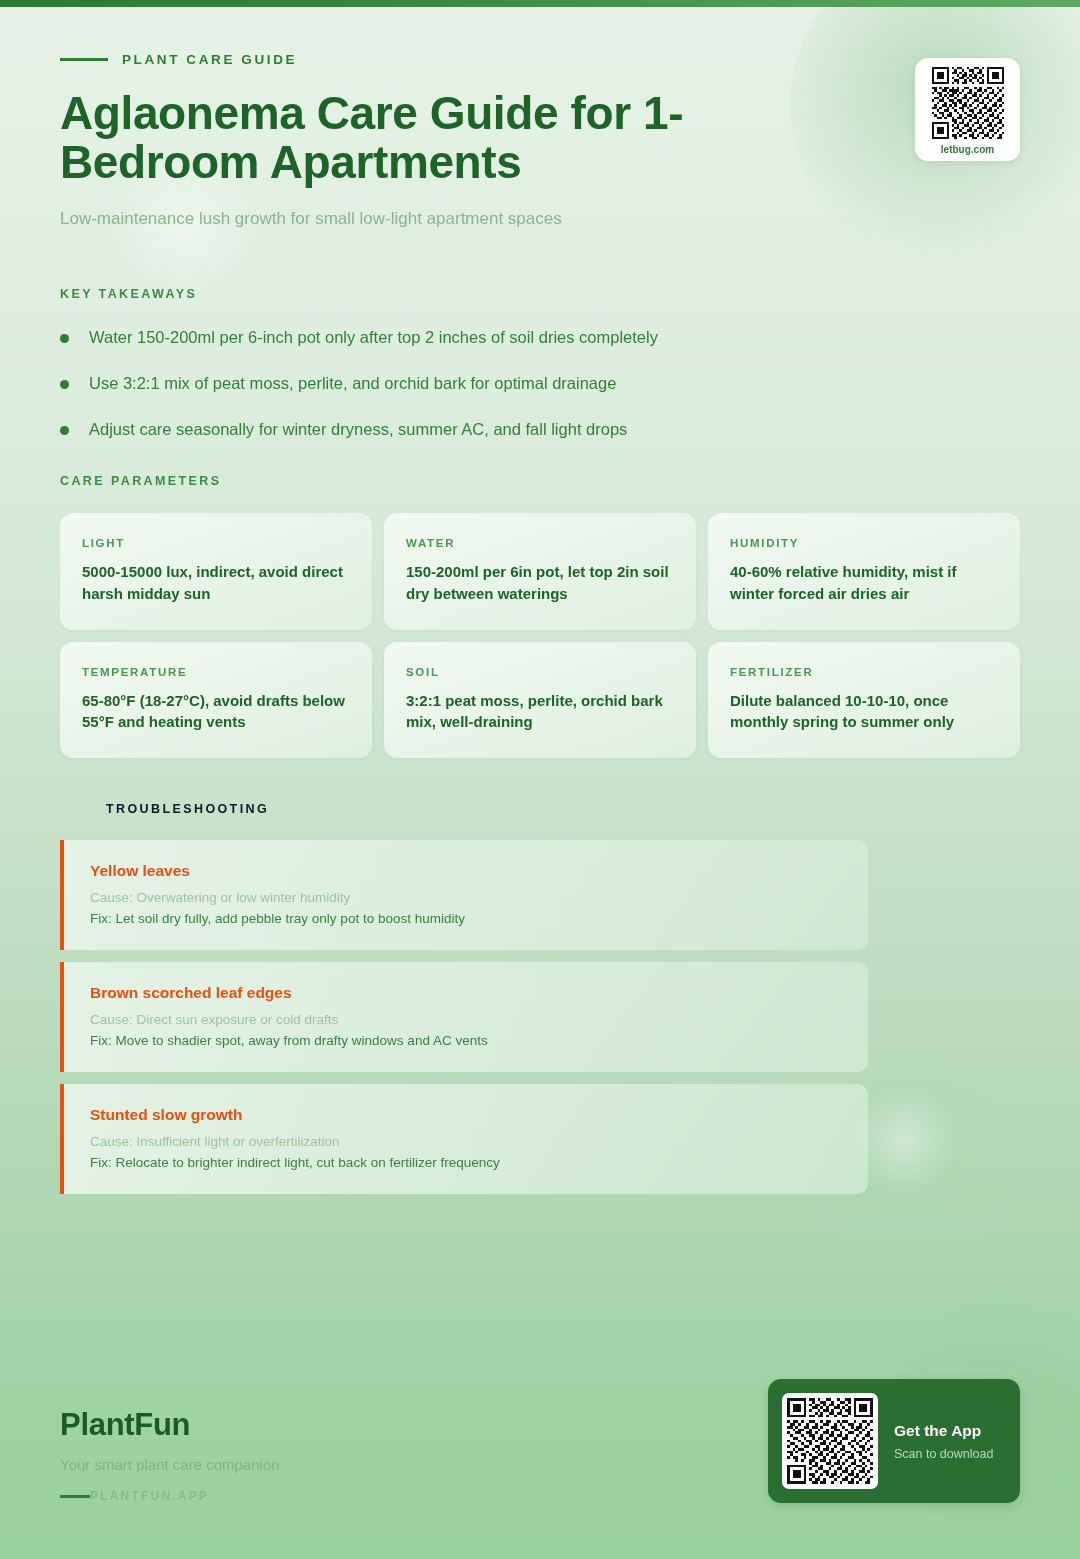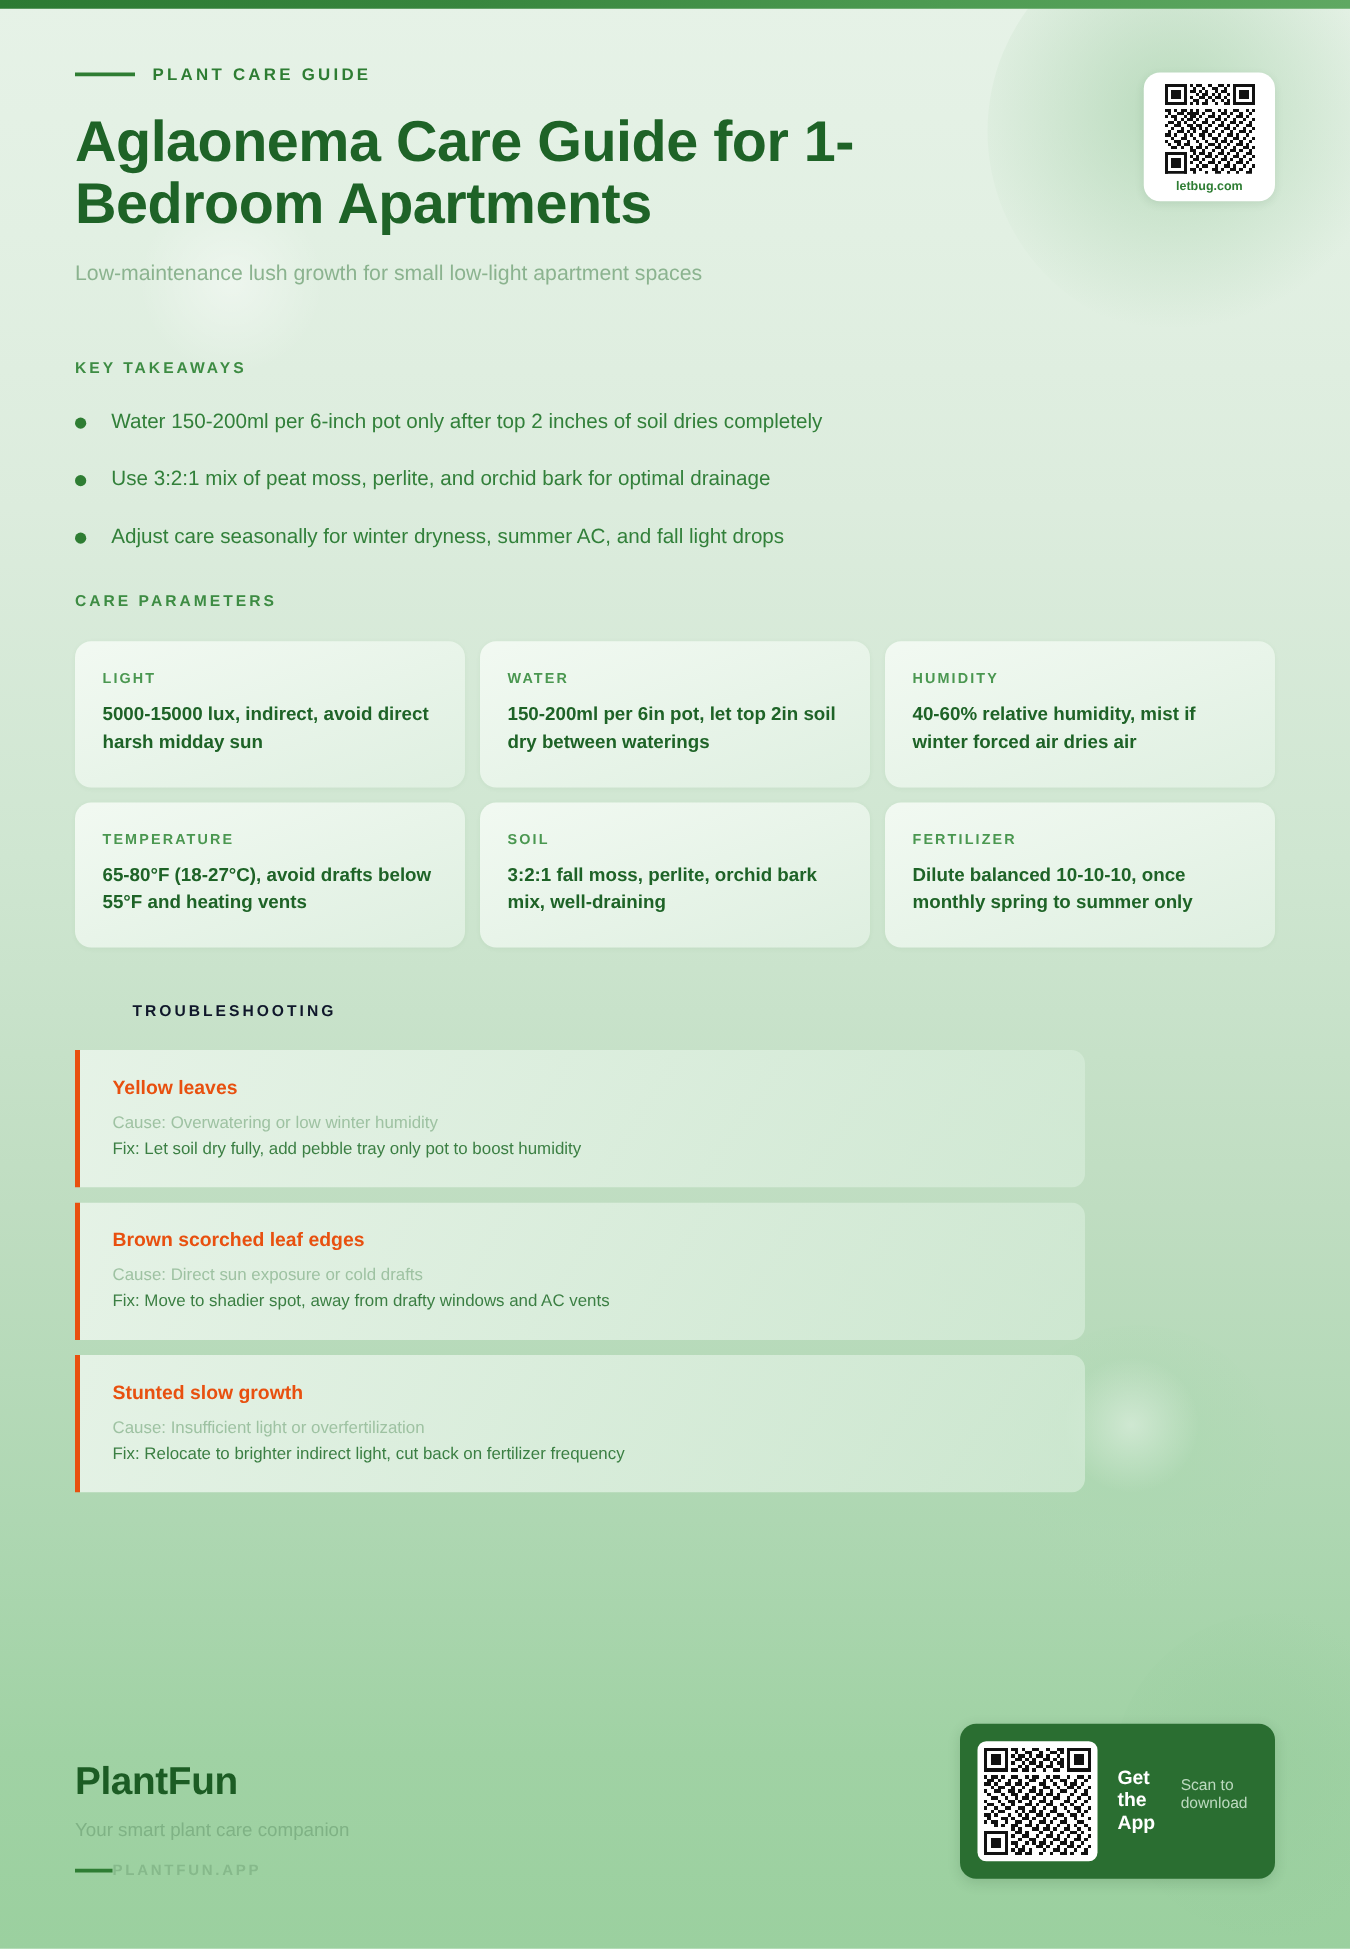--- a/index.html
+++ b/index.html
@@ -144,21 +144,21 @@
   .app-badge {
     width:252px; height:124px; background:#2a6e31; border-radius:13px;
     display:flex; align-items:center; gap:16px; padding:14px 18px 14px 14px;
     box-shadow:0 3px 10px rgba(25,70,30,0.16);
   }
   .app-badge .qr-box {
     width:96px; height:96px; background:#fff; border-radius:7px; padding:5px;
     flex:0 0 auto;
   }
   .app-badge .qr-box .qr-img { width:100%; height:100%; display:block; }
-  .app-txt { display:flex; }
+  .app-txt { display:flex; flex-direction:column; }
   .app-title { font-size:15.5px; font-weight:bold; color:#ffffff; }
   .app-sub { margin-top:7px; font-size:12.5px; color:#bcd9bf; }
 </style>
 </head>
 <body>
 
 <div class="topbar"></div>
 
 <div class="blob blob-a"></div>
 <div class="blob blob-b"></div>
@@ -454,21 +454,21 @@
       <div class="param-card">
         <div class="param-name">HUMIDITY</div>
         <div class="param-value">40-60% relative humidity, mist if winter forced air dries air</div>
       </div>
       <div class="param-card">
         <div class="param-name">TEMPERATURE</div>
         <div class="param-value">65-80°F (18-27°C), avoid drafts below 55°F and heating vents</div>
       </div>
       <div class="param-card">
         <div class="param-name">SOIL</div>
-        <div class="param-value">3:2:1 fall moss, perlite, orchid bark mix, well-draining</div>
+        <div class="param-value">3:2:1 peat moss, perlite, orchid bark mix, well-draining</div>
       </div>
       <div class="param-card">
         <div class="param-name">FERTILIZER</div>
         <div class="param-value">Dilute balanced 10-10-10, once monthly spring to summer only</div>
       </div>
     </div>
   </div>
 
   <div class="trouble">
     <div class="sec-label warn">TROUBLESHOOTING</div>

